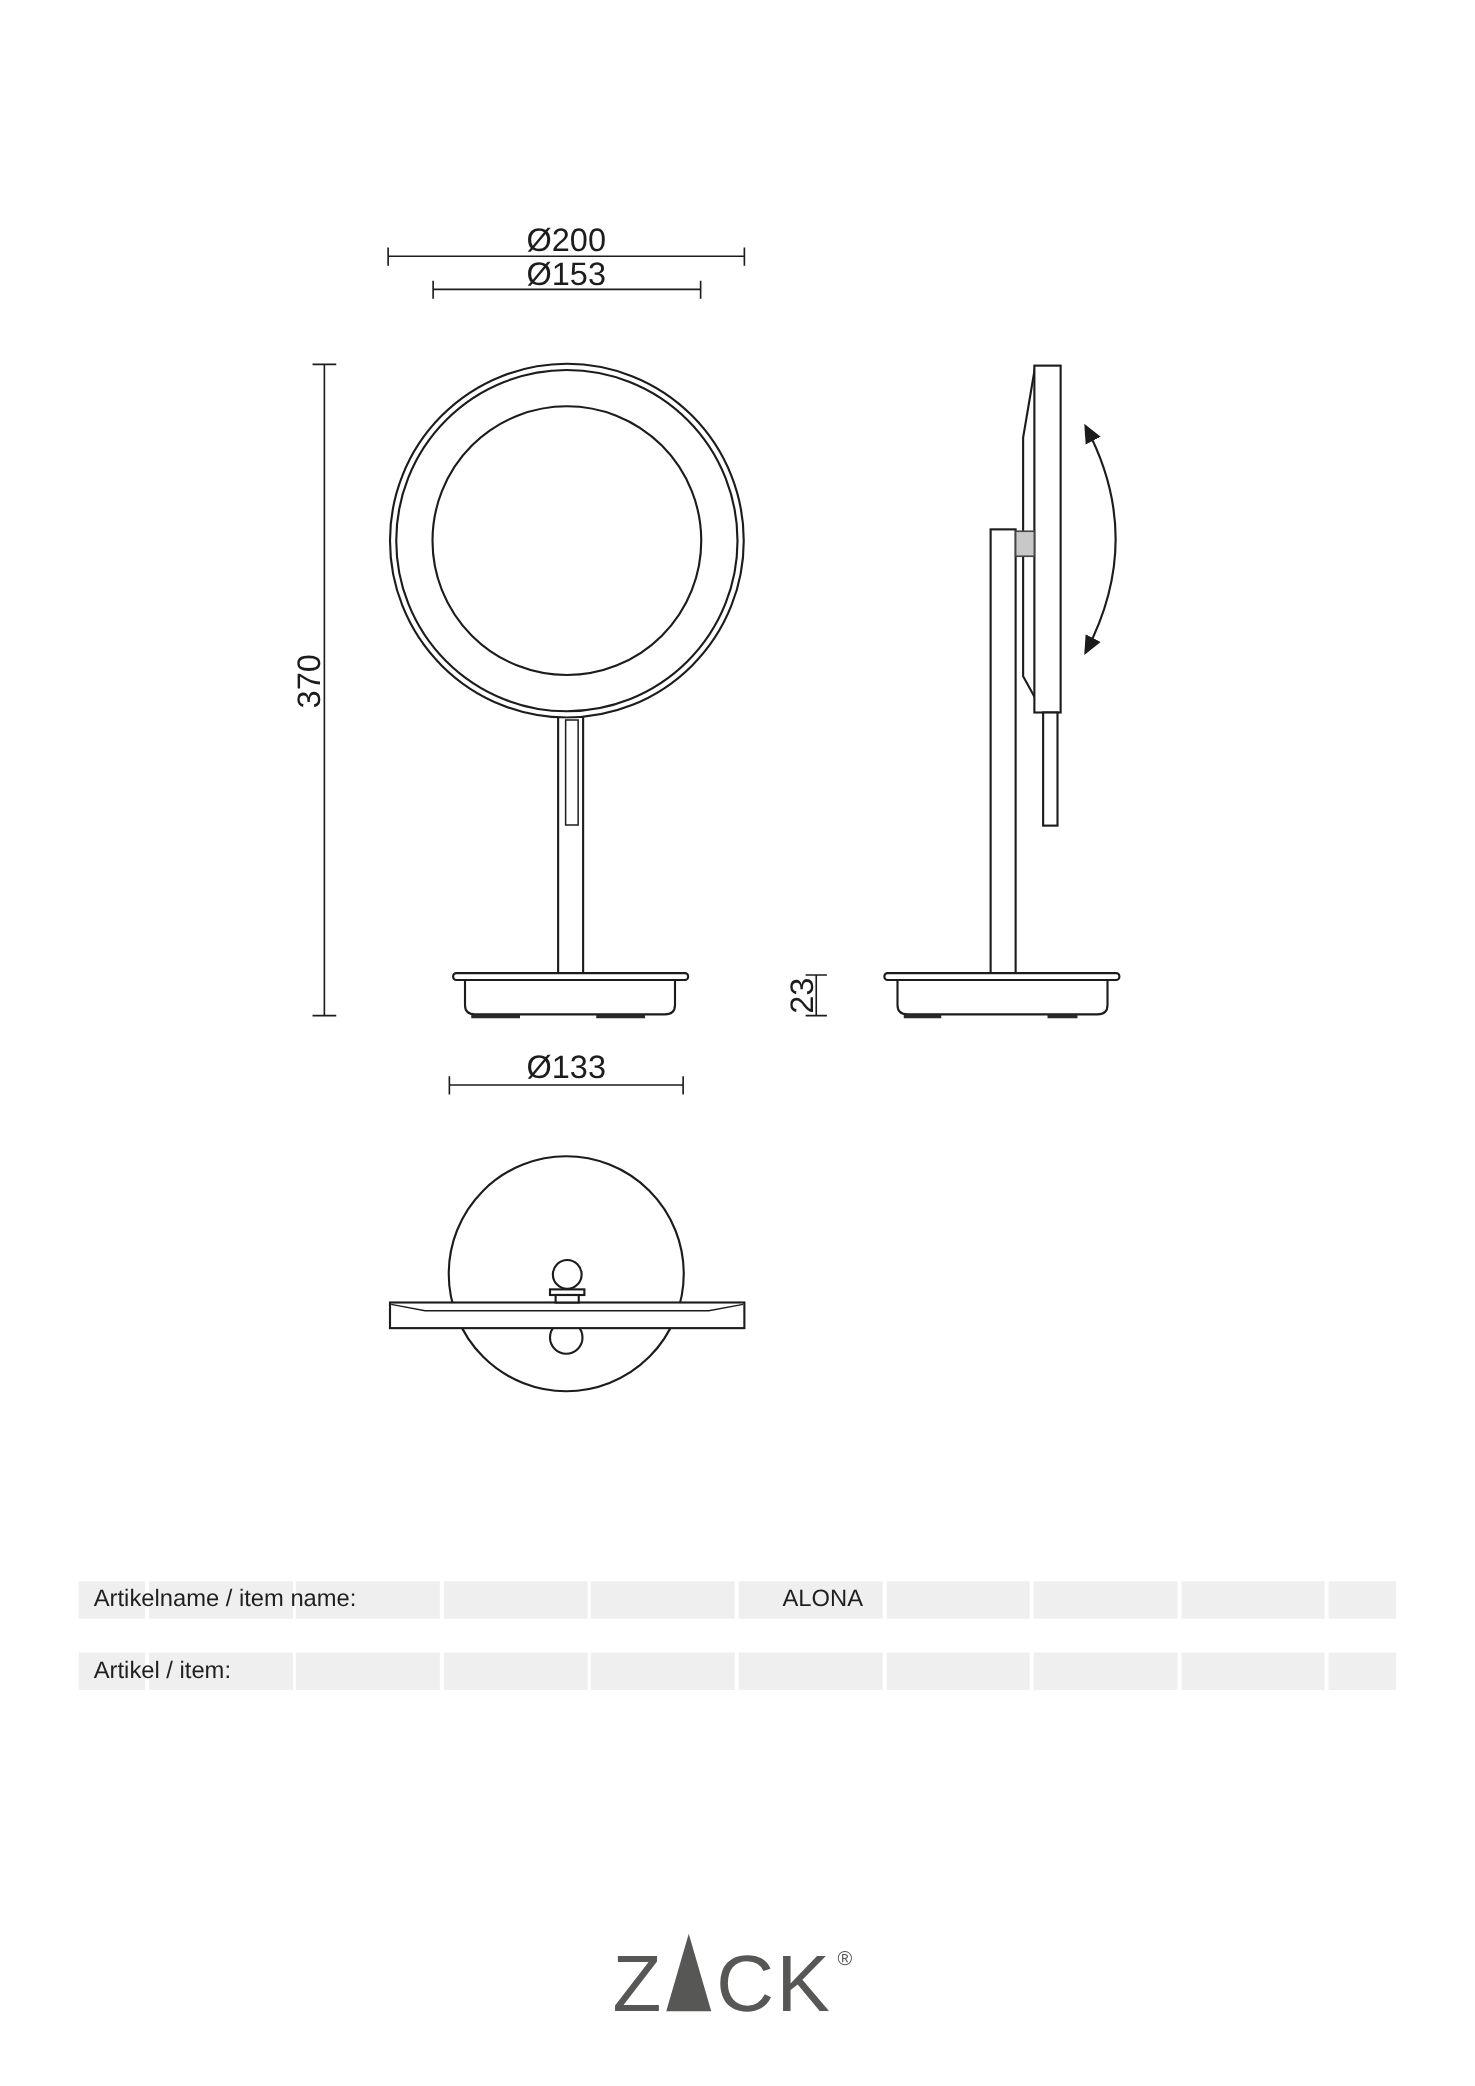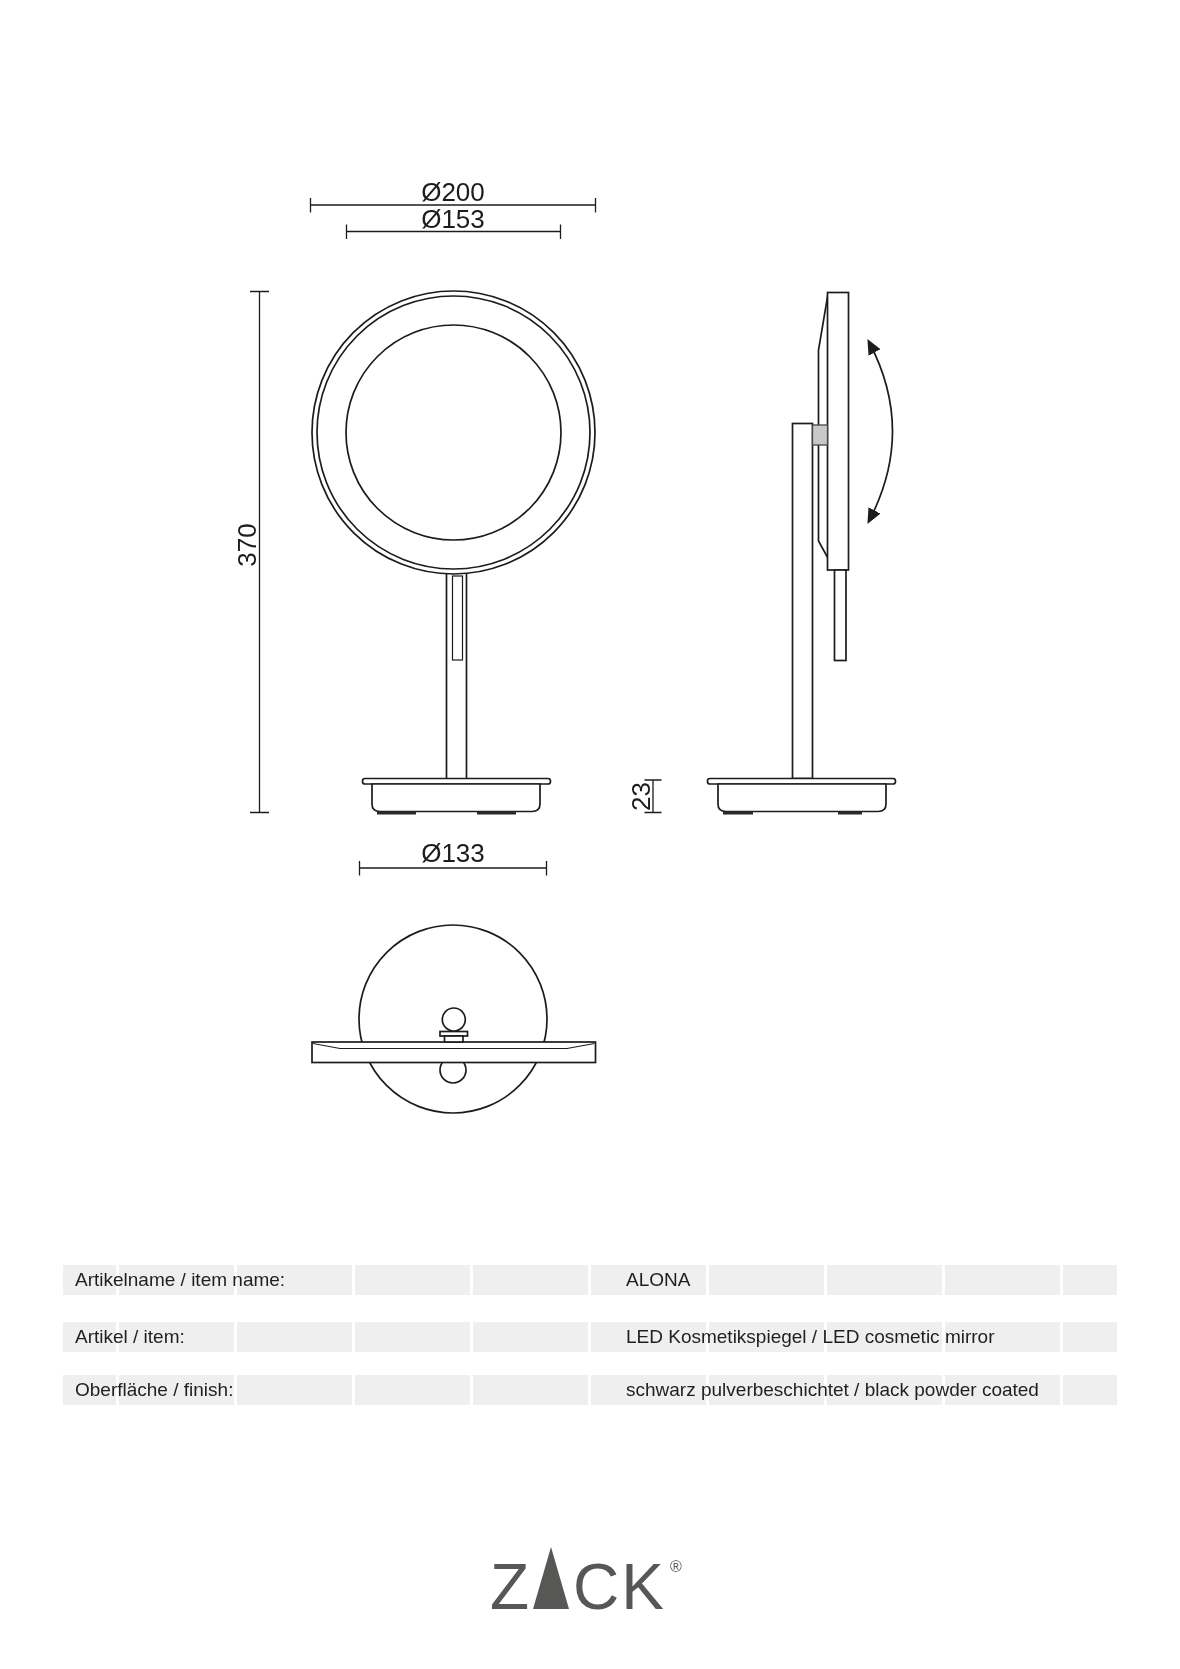--- a/index.html
+++ b/index.html
@@ -111,25 +111,20 @@
     </g>
   </svg>
 
   <div class="spec-table">
     <div class="spec-row">
       <span class="spec-label">Artikelname / item name:</span>
       <span class="spec-value">ALONA</span>
     </div>
     <div class="spec-row">
       <span class="spec-label">Artikel / item:</span>
-      <span class="spec-value">LED Kosmetikspiegel / LED cosmetic mirror</span>
-    </div>
-    <div class="spec-row">
-      <span class="spec-label">Oberfläche / finish:</span>
-      <span class="spec-value">schwarz pulverbeschichtet / black powder coated</span>
     </div>
   </div>
 
   <div class="logo">
     <svg class="logo-svg" width="200" height="70" viewBox="0 0 200 70">
       <text x="0" y="63" font-size="64" fill="#575756">Z</text>
       <polygon points="61,1 79,63 43,63" fill="#575756"></polygon>
       <text x="83" y="63" font-size="64" fill="#575756" letter-spacing="2">CK</text>
       <text x="180" y="26" font-size="16" fill="#575756">®</text>
     </svg>

